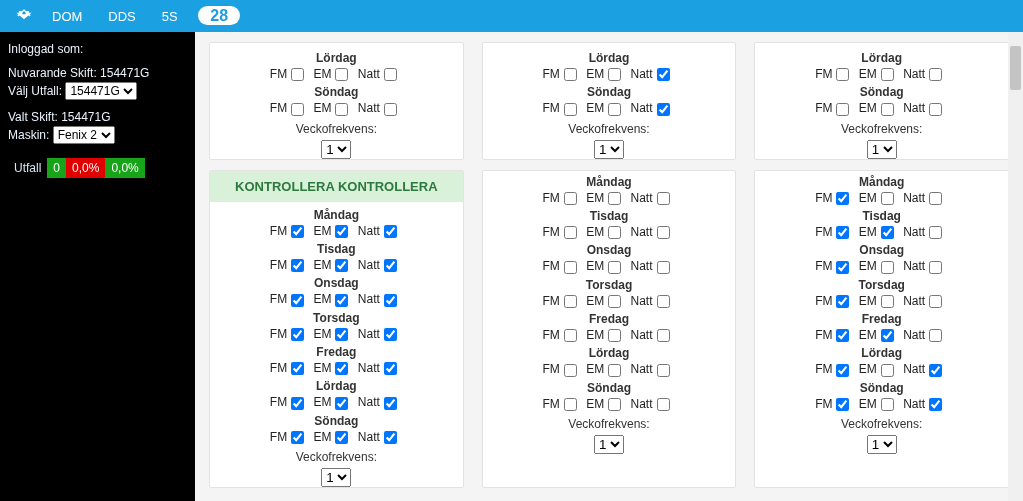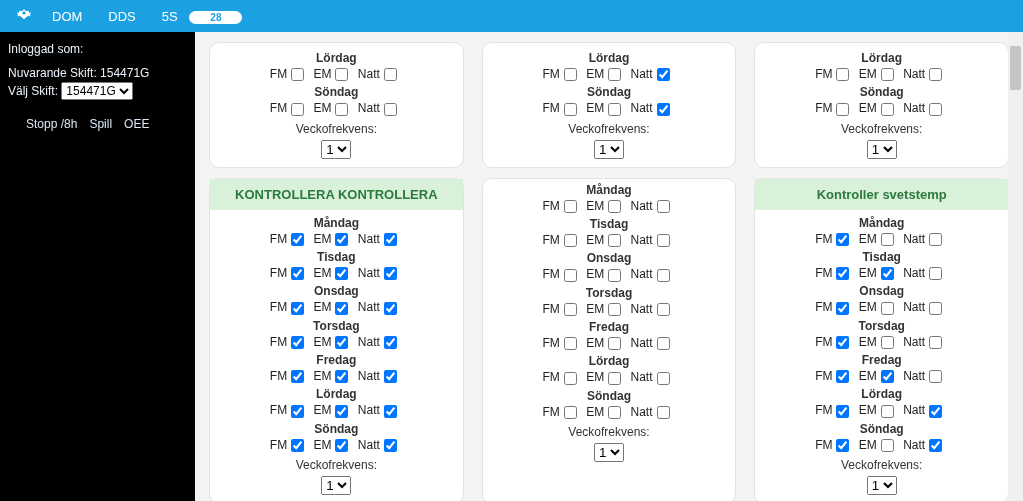--- a/index.html
+++ b/index.html
@@ -1,38 +1,38 @@
 <!DOCTYPE html>
 <html><head>
 <meta charset="utf-8">
 <style>
   * { box-sizing: border-box; margin: 0; padding: 0; }
   body { font-family: Arial, Helvetica, sans-serif; font-size: 12px; background: #fff; color: #333; width: 1023px; height: 501px; overflow: hidden; position: relative; }
   .topbar { background: #1ba1e2; color: #fff; height: 32px; display: flex; align-items: center; padding: 0 10px; position: relative; text-align: right; }
   .topbar .home-icon { width: 20px; height: 20px; margin-right: 18px; margin-left: 4px; cursor: pointer; }
   .topbar .nav-link { color: #fff; text-decoration: none; margin-right: 26px; font-size: 13px; cursor: pointer; }
-  .topbar .badge { background:#fff; color:#1ba1e2; border-radius:10px; padding:1px 21px; font-size:10px; font-weight:bold; margin-left:8px; }
+  .topbar .badge { background:#fff; color:#1ba1e2; border-radius:10px; padding:1px 12px; font-size:16px; font-weight:bold; margin-left:17px; }
   .topbar .admin { position:absolute; right:0; top:0; bottom:0; background:#0f8ecb; padding:0 10px; display:flex; align-items:center; font-size:13px; cursor:pointer; }
   .topbar .admin .caret { display:inline-block; margin-left:4px; width:0; height:0; border-left:4px solid transparent; border-right:4px solid transparent; border-top:4px solid #fff; }
   .layout { display:flex; height: calc(501px - 32px); }
   .sidebar { width:195px; background:#0a3a6a;  background: #0b3f78; background: linear-gradient(#0d3c6e,#0d3c6e); background:#0b3f78; color:#eaf2fb; padding:10px 8px; font-size:12px; }
   .sidebar { background:#000000; }
   .sidebar p { margin-bottom:2px; }
   .sidebar .block { margin-top:10px; }
   .sidebar select { font-size:12px; }
   .stats-table { margin-top:14px; border-collapse:collapse; font-size:12px; }
   .stats-table th, .stats-table td { padding:3px 6px; text-align:center; }
   .stats-table th { font-weight:normal; color:#d8e7f6; }
   .stats-table .rowlabel { text-align:left; color:#d8e7f6; }
   .cell-red { background:#e10000; color:#fff; }
   .cell-green { background:#18a418; color:#fff; }
   .cell-greenrow { background:#18a418; color:#fff; }
   .main { flex:1; background:#f4f4f4; padding:0 14px 12px 14px; overflow:auto; position:relative; }
   .cards-row { display:flex; gap:18px; margin-top:10px; }
-  .card { flex:1; background:#fff; border:1px solid #e3e3e3; border-radius:10px; text-align:center; padding-bottom:8px; min-width:0; }
+  .card { flex:1; background:#fff; border:1px solid #e3e3e3; border-radius:2px; text-align:center; min-width:0; }
   .card.nohdr { padding-top:4px; }
   .card-header { background:#d9f0d9; color:#2c7a3e; font-weight:bold; padding:8px 6px; font-size:13px; margin-bottom:6px; white-space:nowrap; overflow:hidden; text-overflow:ellipsis;}
   .dayname { font-weight:bold; margin-top:4px; }
   .shiftline { margin-top:2px; color:#222; }
   .shiftline label { margin-right:2px; }
   .shiftline input[type=checkbox]{ margin:0 6px 0 2px; vertical-align:middle; }
   .freq-label { margin-top:6px; }
   .freq-select { margin-top:4px; }
   .scrollbar-fake { position:absolute; right:0; top:32px; bottom:0; width:15px; background:#f0f0f0; }
   .scrollbar-thumb { position:absolute; right:2px; top:14px; width:11px; height:44px; background:#c4c4c4; border-radius:2px; }
@@ -54,31 +54,38 @@
     <span class="badge">28</span>
   </a>
 </div>
 
 <div class="layout">
   <div class="sidebar">
     <p>Inloggad som:</p>
     <div class="block">
       <p>Nuvarande Skift: 154471G</p>
       <p>
-        <span>Välj Skift:</span>
+        <span>Välj Utfall:</span>
         <select><option>154471G</option></select>
+      </p>
+    </div>
+    <div class="block">
+      <p>Valt Skift: 154471G</p>
+      <p>
+        <span>Maskin:</span>
+        <select><option>Fenix 2</option></select>
       </p>
     </div>
     <table class="stats-table">
       <tbody>
-          <tr>
-        <th></th>
-        <th>Stopp /8h</th>
-        <th>Spill</th>
-        <th>OEE</th>
+      <tr>
+        <td class="rowlabel">Utfall</td>
+        <td class="cell-greenrow">0</td>
+        <td class="cell-red">0,0%</td>
+        <td class="cell-green">0,0%</td>
       </tr>
     </tbody>
       </table>
   </div>
 
   <div class="main">
     <div class="cards-row" id="row-top">
         <div class="card nohdr">
           <div class="dayname">Lördag</div>
           <div class="shiftline">
@@ -216,21 +223,20 @@
           <div class="dayname">Söndag</div>
           <div class="shiftline">
     <label>FM</label><input type="checkbox" style="">
     <label>EM</label><input type="checkbox" style="">
     <label>Natt</label><input type="checkbox" style="">
   </div>
           <div class="freq-label">Veckofrekvens:</div>
   <div class="freq-select"><select><option>1</option></select></div>
         </div>
         <div class="card ">
-          <div class="card-header">Kontroller svetstemp</div>
           <div class="dayname">Måndag</div>
           <div class="shiftline">
     <label>FM</label><input type="checkbox" checked="" style="">
     <label>EM</label><input type="checkbox" style="">
     <label>Natt</label><input type="checkbox" style="">
   </div>
           <div class="dayname">Tisdag</div>
           <div class="shiftline">
     <label>FM</label><input type="checkbox" checked="" style="">
     <label>EM</label><input type="checkbox" checked="" style="">

